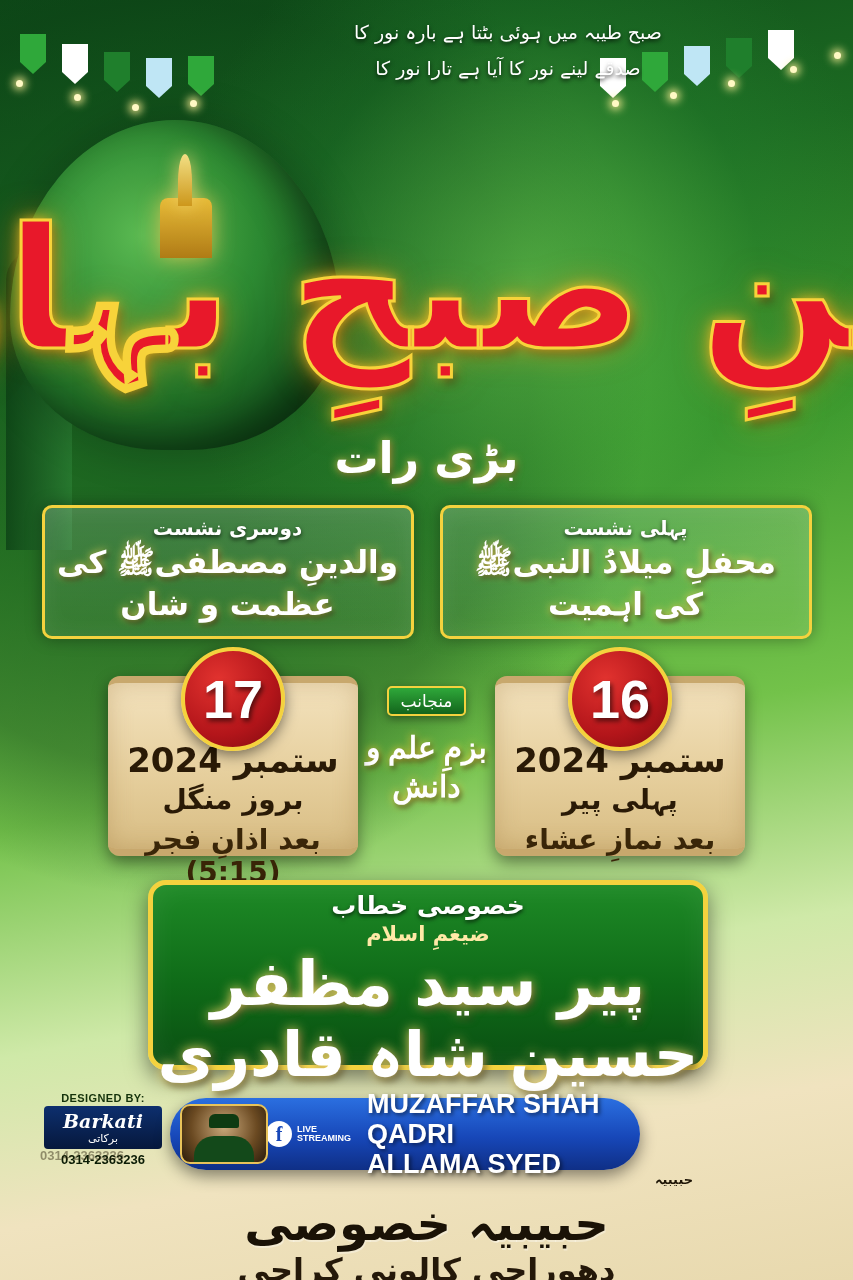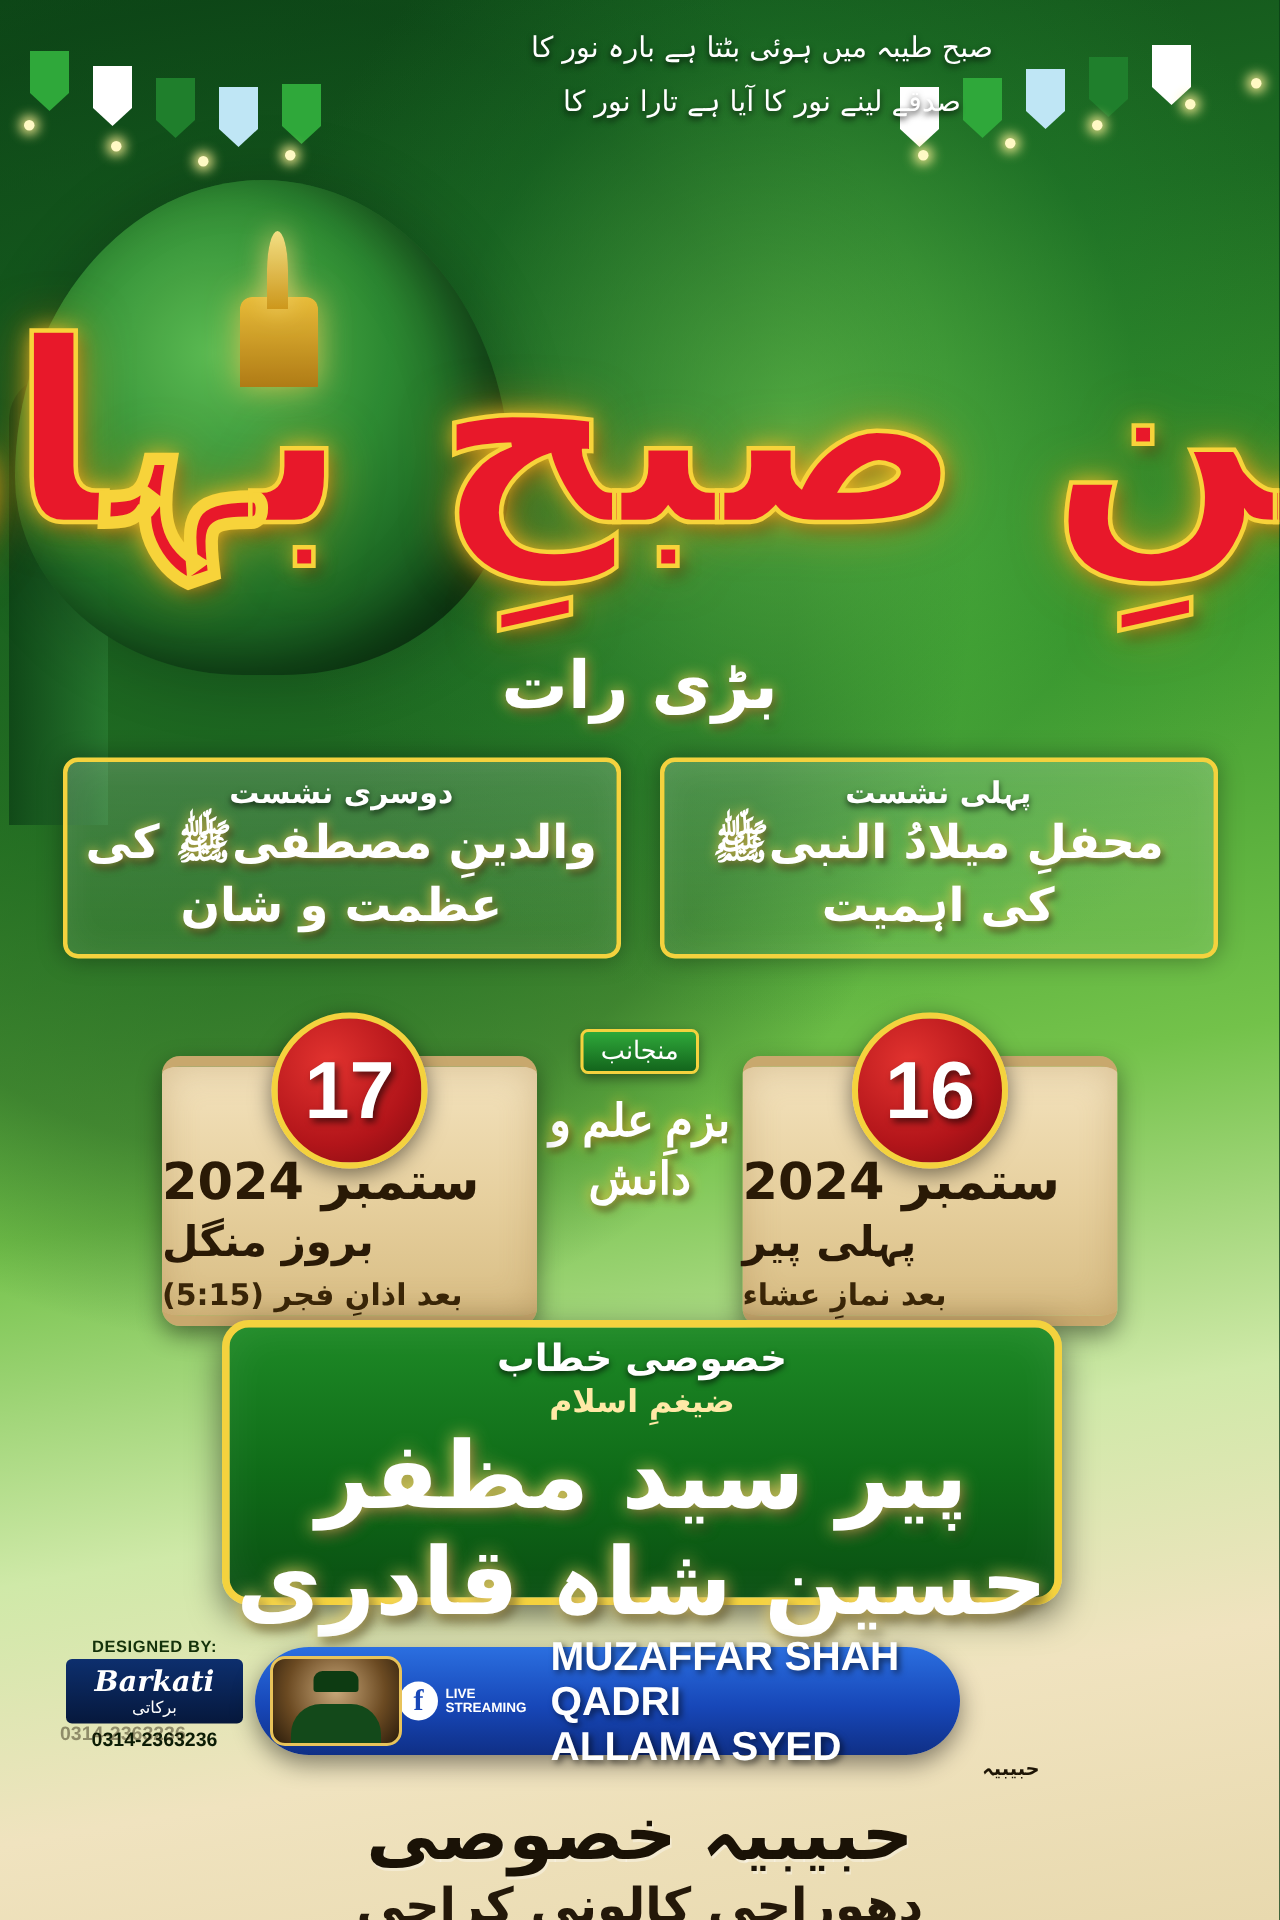--- a/index.html
+++ b/index.html
@@ -115,27 +115,27 @@
     font-family: "DejaVu Sans", sans-serif;
     font-size: 31px; font-weight: bold; color: #ffffff;
     text-shadow: 0 0 8px rgba(255,220,90,0.8), 2px 3px 5px rgba(0,0,0,0.65);
     line-height: 1.35;
   }
   
   .dates {
     position: absolute; left: 0; right: 0; top: 640px; height: 235px;
   }
   .scroll {
-    position: absolute; top: 64px; width: 250px; height: 180px;
+    position: absolute; top: 36px; width: 250px; height: 180px;
     background: linear-gradient(180deg, #f3e2bd 0%, #e6cf9d 55%, #d8bd84 100%);
     border-radius: 12px;
     box-shadow: 0 6px 16px rgba(0,0,0,0.45), inset 0 0 24px rgba(150,110,50,0.3);
     border-top: 7px solid #c8a86d;
     border-bottom: 7px solid #c8a86d;
-    direction: rtl; text-align: left;
+    direction: rtl; text-align: center;
     padding-top: 26px;
   }
   .scroll.right { right: 108px; }
   .scroll.left  { left: 108px; }
   .badge {
     position: absolute; top: -36px; left: 50%; transform: translateX(-50%);
     width: 104px; height: 104px; border-radius: 50%;
     background: radial-gradient(circle at 35% 30%, #e2332f 0%, #b3151a 60%, #7d0a10 100%);
     border: 4px solid #f4d23e;
     box-shadow: 0 4px 14px rgba(0,0,0,0.5);
@@ -144,21 +144,21 @@
     font-family: "Liberation Sans", sans-serif;
     text-shadow: 2px 3px 5px rgba(0,0,0,0.6);
   }
   .scroll .d-line1 {
     font-family: "DejaVu Sans", sans-serif;
     font-size: 34px; font-weight: bold; color: #2a1a06; line-height: 1.25;
     margin-top: 30px;
   }
   .scroll .d-line2 {
     font-family: "DejaVu Sans", sans-serif;
-    font-size: 20px; font-weight: bold; color: #3a2608; margin-top: 6px;
+    font-size: 28px; font-weight: bold; color: #3a2608; margin-top: 6px;
   }
   .center-tag {
     position: absolute; left: 50%; top: 46px; transform: translateX(-50%);
     width: 150px; text-align: center; direction: rtl;
   }
   .center-tag .ribbon {
     display: inline-block;
     background: linear-gradient(180deg,#2fa83a,#13651c);
     border: 2px solid #f4d23e;
     color: #fff; font-family: "DejaVu Sans", sans-serif;

